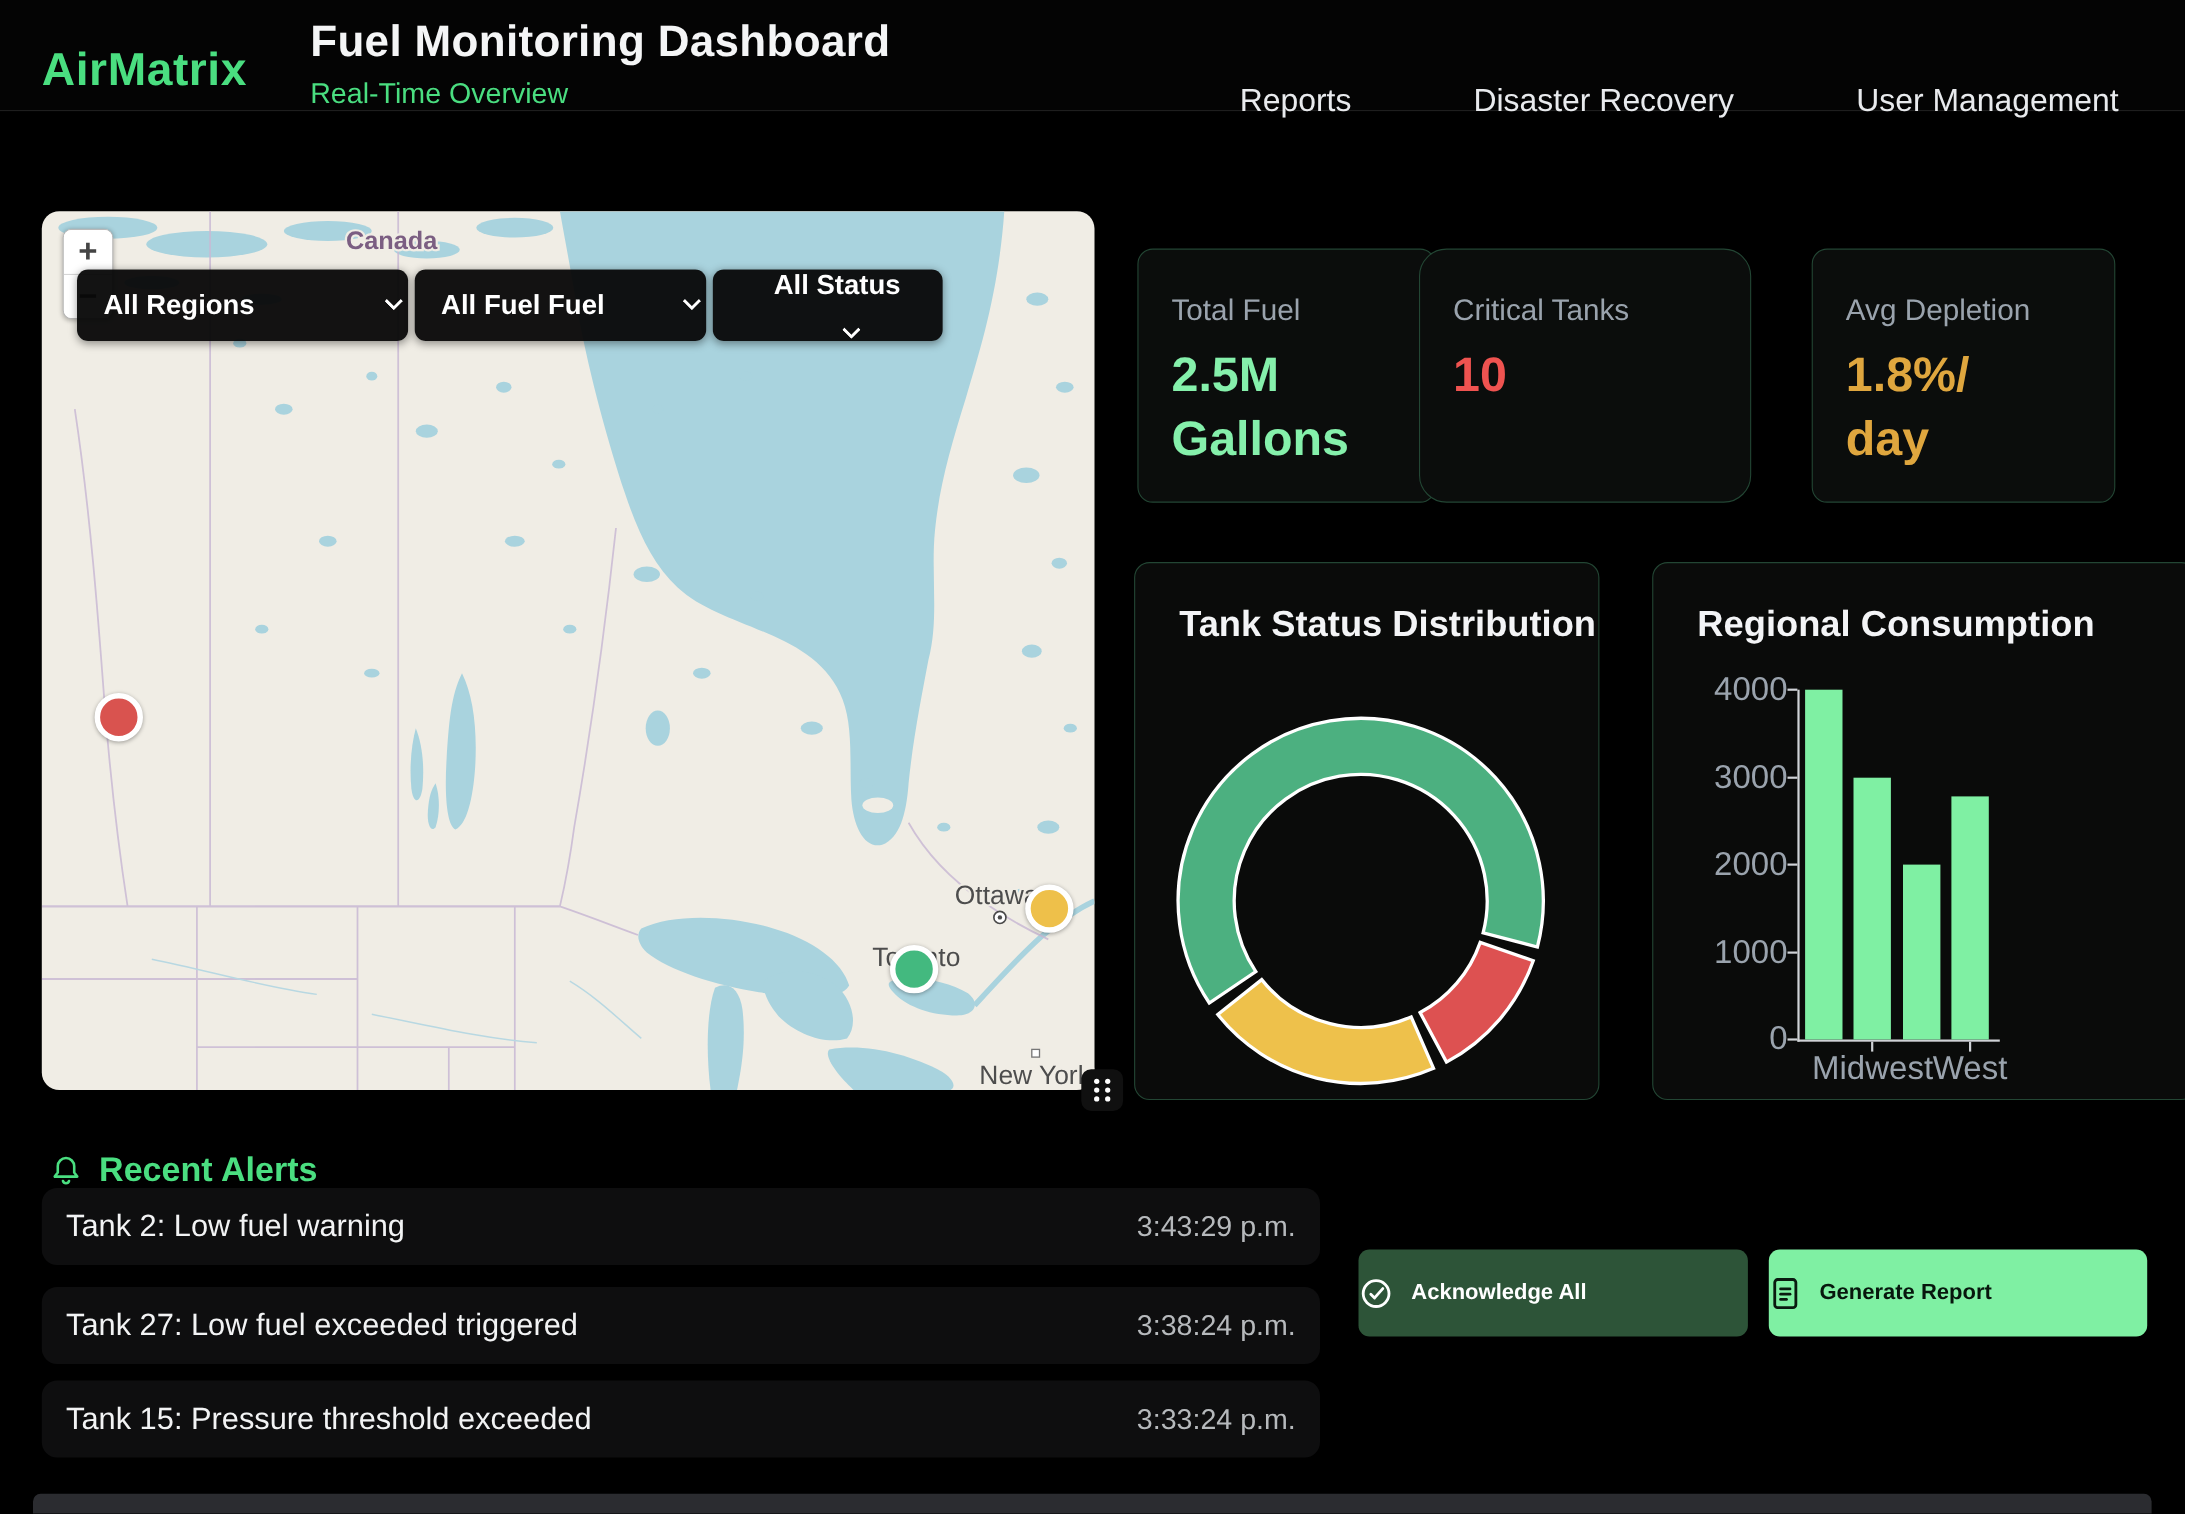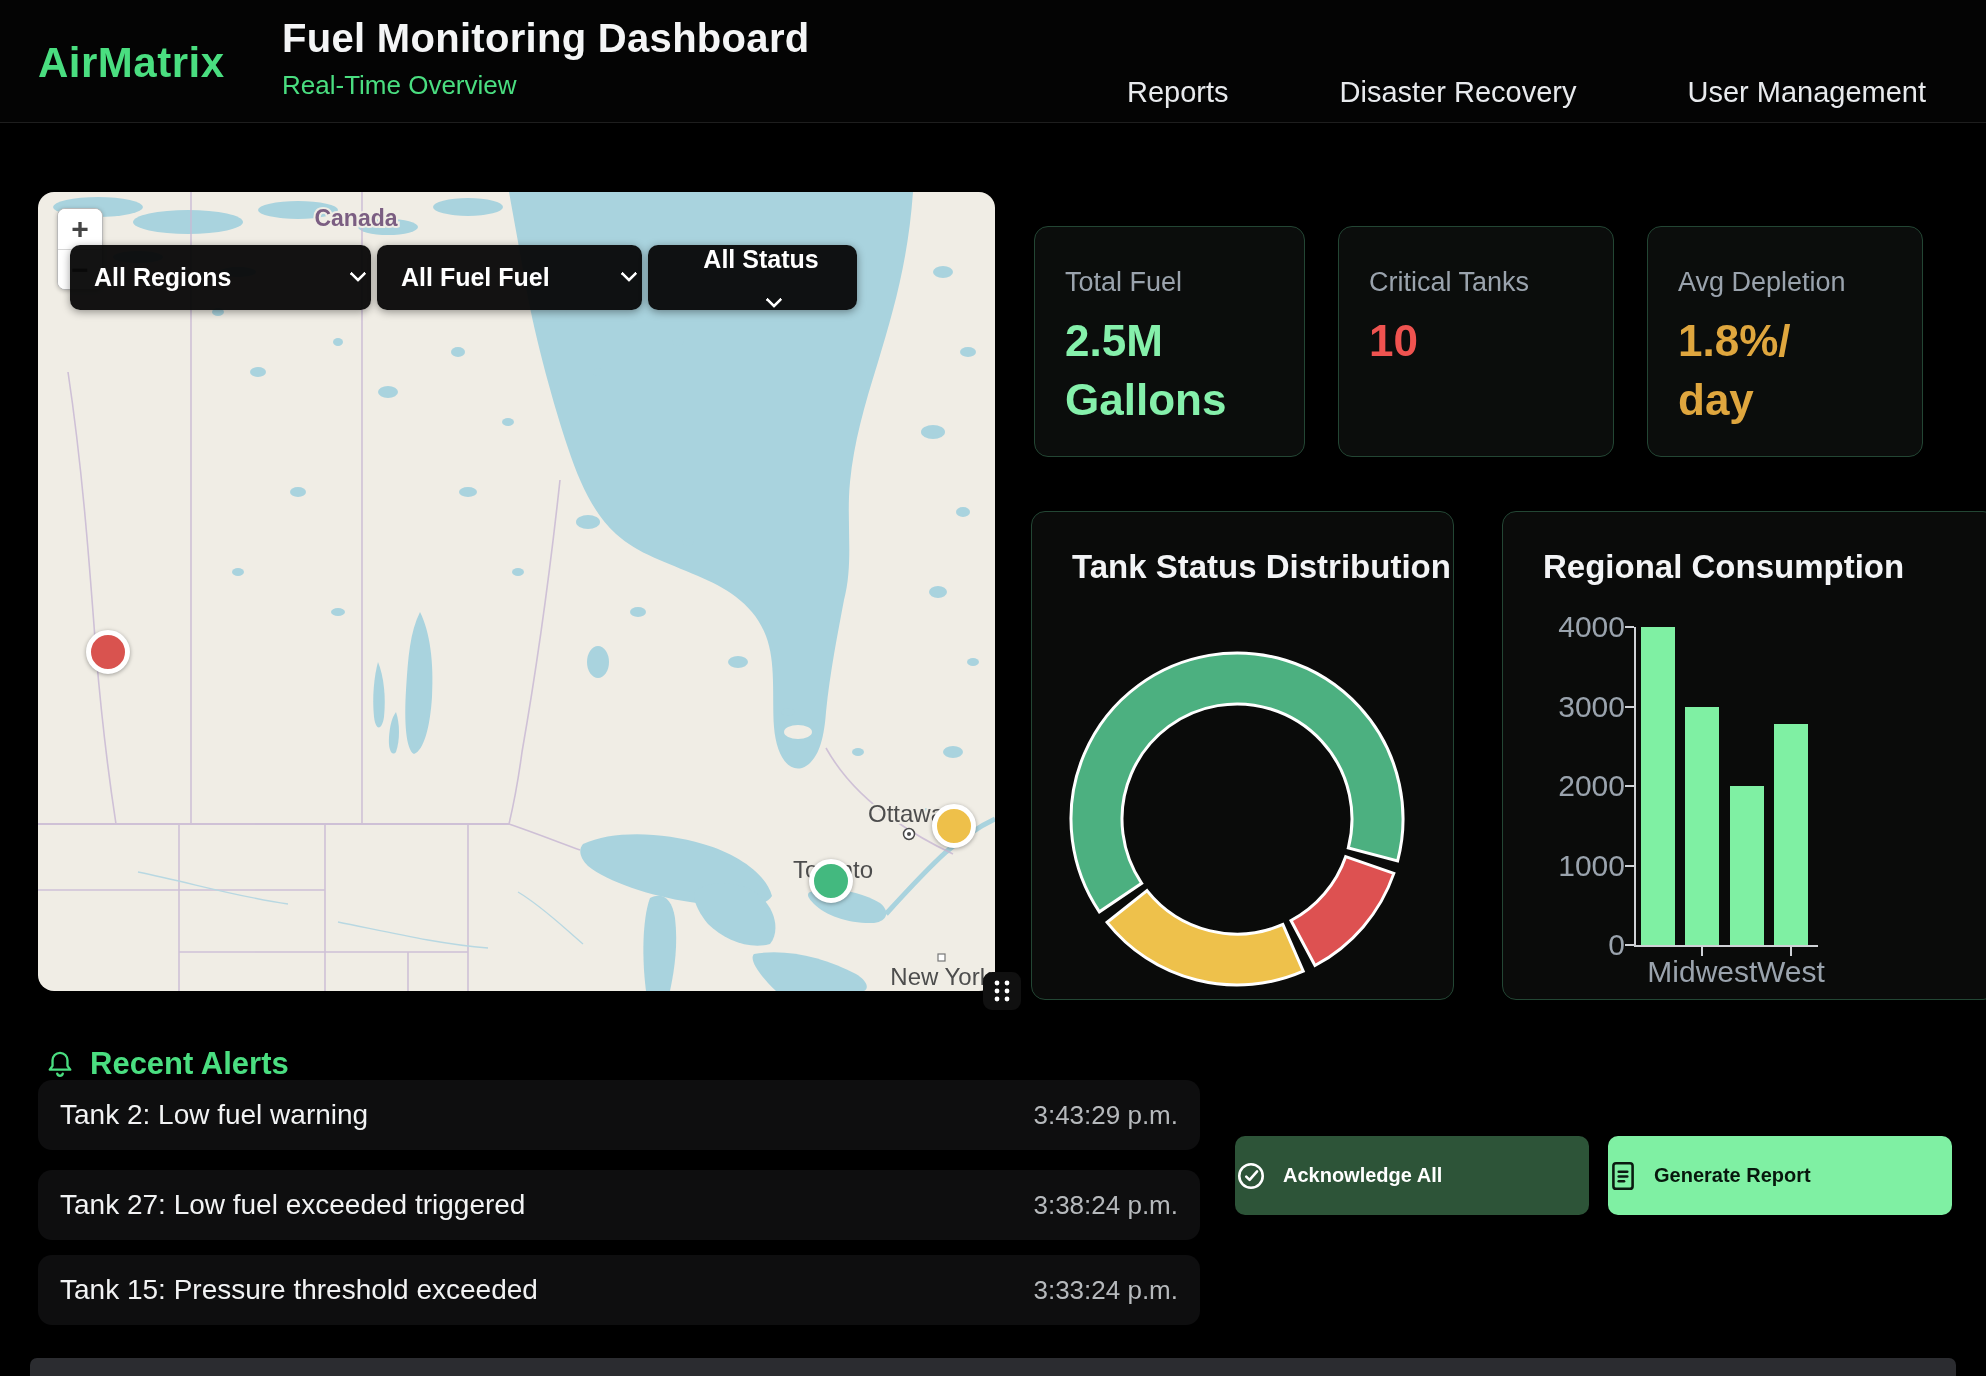--- a/index.html
+++ b/index.html
@@ -1,20 +1,20 @@
 <!DOCTYPE html>
 <html><head>
 <meta charset="utf-8">
 <style>
   * { margin:0; padding:0; box-sizing:border-box; }
   html,body { width:1986px; height:1376px; background:#000; overflow:hidden;
               font-family:"Liberation Sans","DejaVu Sans",sans-serif; }
 
   
-  #header { position:absolute; left:0; top:0; width:1986px; height:123px;
+  #header { position:absolute; left:0; top:0; width:1986px; height:101px;
             background:#040404; border-bottom:1px solid #1e1e1e; }
   .brand { position:absolute; left:38px; top:0; height:125px; display:flex; align-items:center;
            font-size:42px; font-weight:bold; letter-spacing:.5px; }
   .title-block { position:absolute; left:282px; top:16px; }
   .page-title { font-size:40px; font-weight:bold; color:#f4f5f6; letter-spacing:.3px; }
   .page-subtitle { font-size:26px; margin-top:9px; font-weight:500; }
   #nav { position:absolute; right:60px; top:0; height:125px; display:flex; align-items:center; gap:111px;margin-top:30px; }
   .nav-item { color:#e8eaed; font-size:29px; cursor:pointer; white-space:nowrap; }
 
   
@@ -218,21 +218,21 @@
   </svg>
 </div>
 
 <div class="stat-card" style="left:1034px; width:271px;">
   <div class="stat-label">Total Fuel</div>
   <div class="stat-value" style="color: rgb(133, 240, 171);">
     <div>2.5M</div>
     <div>Gallons</div>
   </div>
 </div>
-<div class="stat-card" style="left:1338px; width:276px;">
+<div class="stat-card" style="left:1290px; width:302px;border-radius:25px;">
   <div class="stat-label">Critical Tanks</div>
   <div class="stat-value" style="color: rgb(239, 83, 80);">
     <div>10</div>
     <div></div>
   </div>
 </div>
 <div class="stat-card" style="left:1647px; width:276px;">
   <div class="stat-label">Avg Depletion</div>
   <div class="stat-value" style="color: rgb(223, 166, 62);">
     <div>1.8%/</div>

